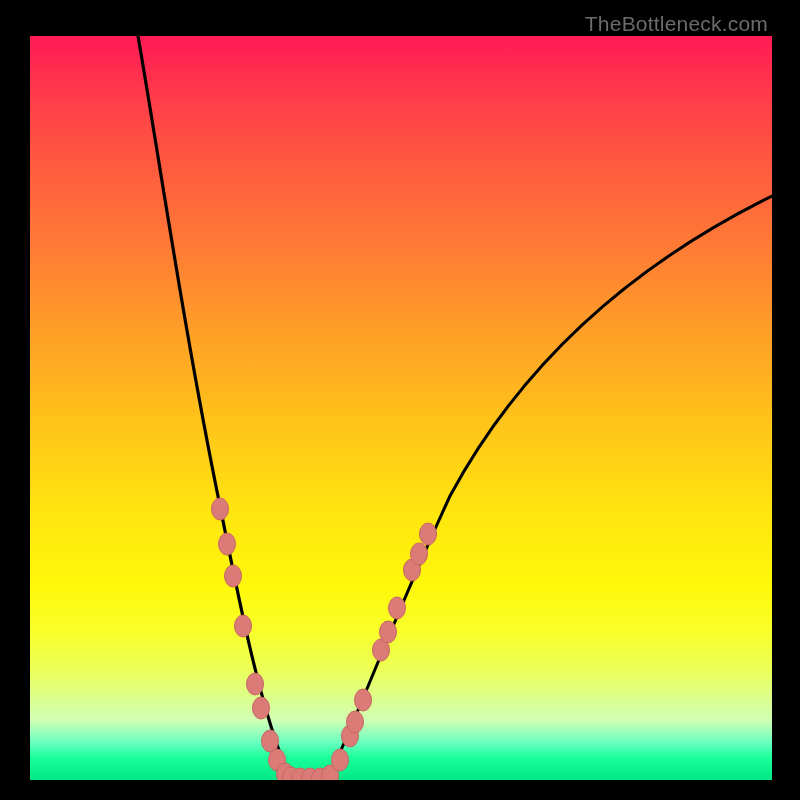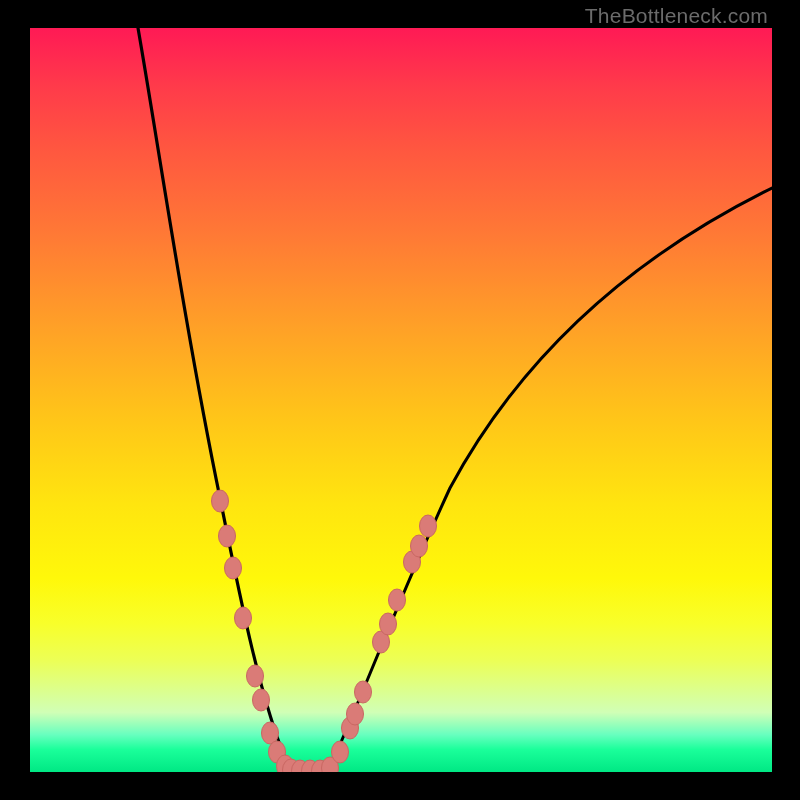--- a/index.html
+++ b/index.html
@@ -6,21 +6,21 @@
     margin: 0;
     padding: 0;
     width: 800px;
     height: 800px;
     overflow: hidden;
     background: #000;
     font-family: Arial, Helvetica, sans-serif;
   }
   .frame {
     position: absolute;
-    top: 0;
+    top: 8px;
     left: 0;
     width: 800px;
     height: 740px;
     background: #000;
   }
   .plot-area {
     position: absolute;
     
     top: 28px;
     left: 30px;

